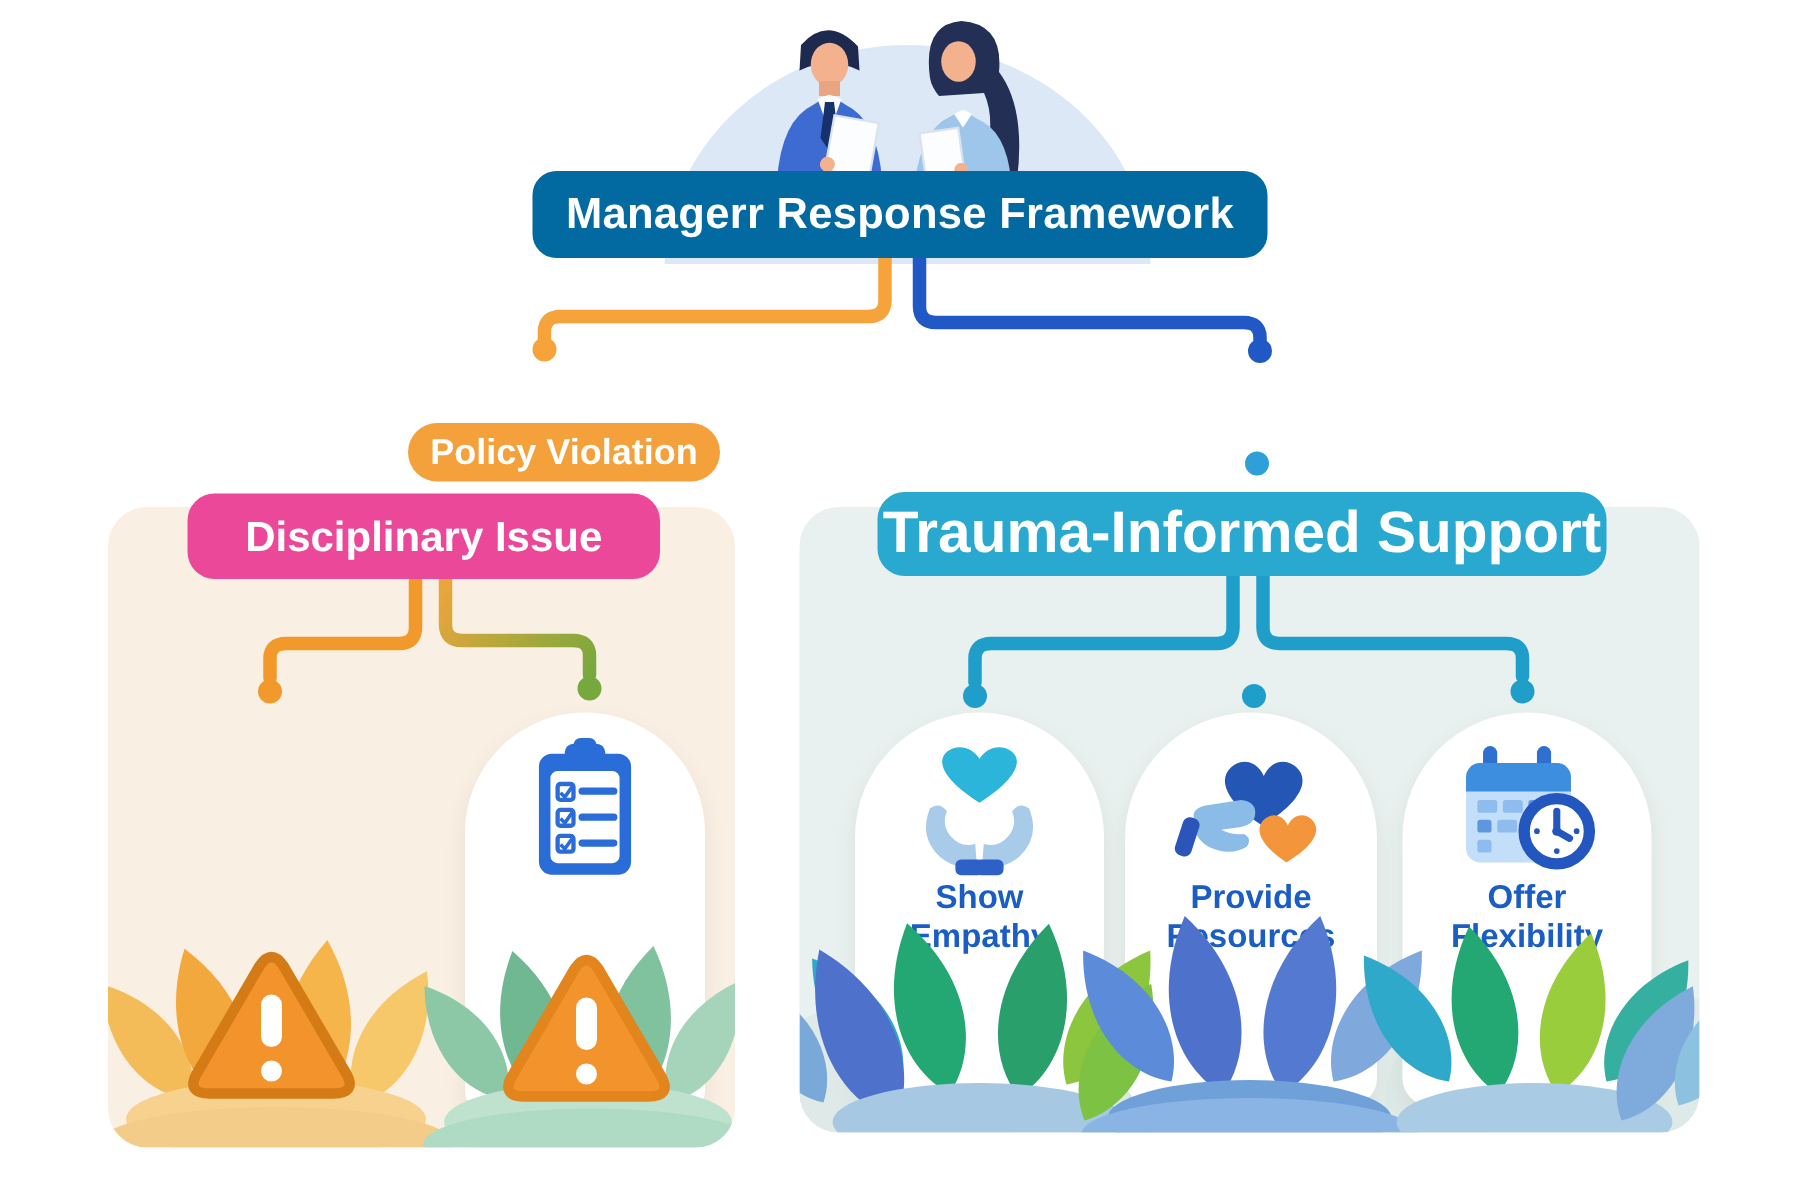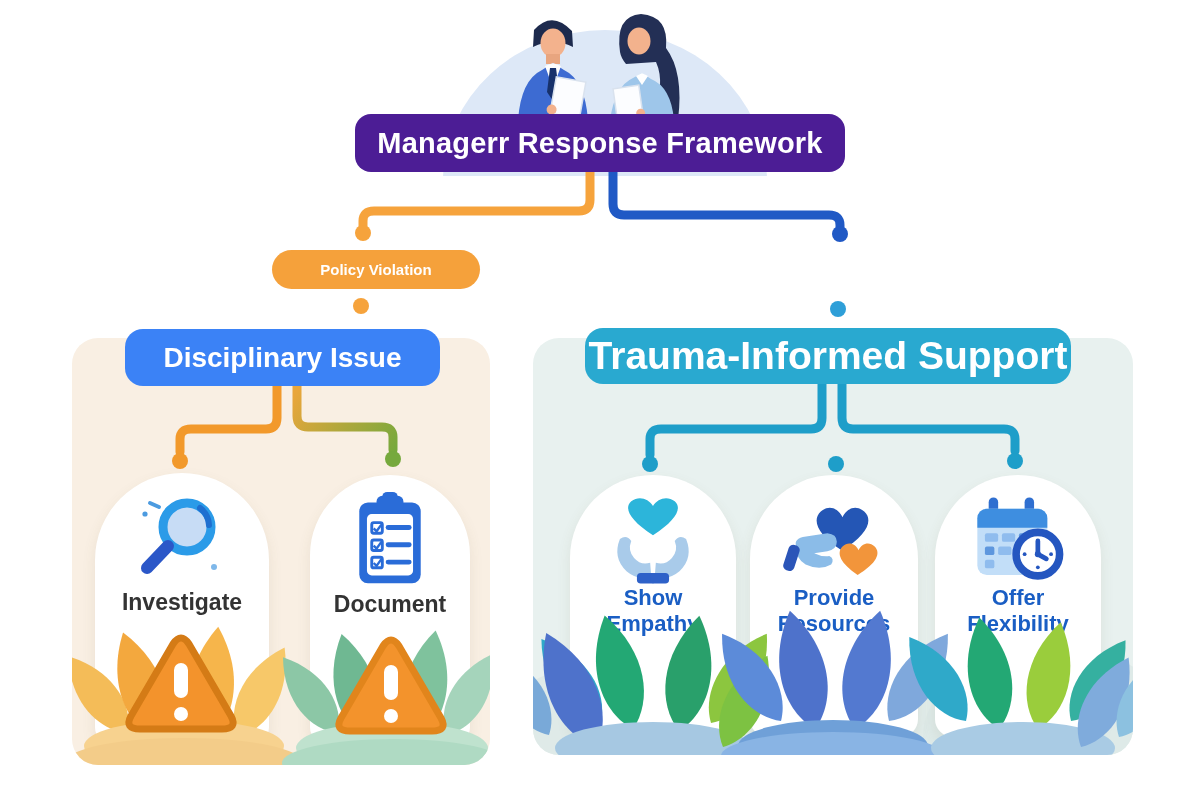--- a/index.html
+++ b/index.html
@@ -7,43 +7,43 @@
     position:relative;width:1200px;height:800px;background:#ffffff;
     overflow:hidden;font-family:"Liberation Sans",sans-serif;
   }
   .abs{position:absolute;}
 
   
   .decor-top{left:430px;top:0;width:340px;height:176px;z-index:1;}
 
   
   .title-bar{
-    left:355px;top:114px;width:490px;height:58px;background:#4c1d95;
+    left:355px;top:114px;width:490px;height:58px;background:#0369a1;
     border-radius:16px;display:flex;align-items:center;justify-content:center;
     color:#fff;font-weight:700;font-size:29px;letter-spacing:.2px;z-index:6;
   }
 
   
   .pill{
     height:39px;border-radius:20px;display:flex;align-items:center;justify-content:center;
-    color:#fff;font-weight:600;font-size:15px;z-index:6;
+    color:#fff;font-weight:600;font-size:24px;z-index:6;margin-top:32px;
   }
   .pill-policy{left:272px;top:250px;width:208px;background:#F5A13B;}
   .pill-distress{left:727px;top:250px;width:214px;background:#1E5BC6;}
 
   
   .panel{border-radius:26px;overflow:hidden;z-index:2;}
   .panel-left{left:72px;top:338px;width:418px;height:427px;background:#F9EFE3;}
   .panel-right{left:533px;top:338px;width:600px;height:417px;background:#E8F1EF;}
 
   .panel-header{
     display:flex;align-items:center;justify-content:center;color:#fff;font-weight:700;
     border-radius:18px;z-index:6;
   }
-  .header-left{left:125px;top:329px;width:315px;height:57px;background:#3b82f6;font-size:28px;}
+  .header-left{left:125px;top:329px;width:315px;height:57px;background:#ec4899;font-size:28px;}
   .header-right{left:585px;top:328px;width:486px;height:56px;background:#29A9D0;font-size:39px;}
 
   
   .card{position:absolute;background:#ffffff;box-shadow:0 6px 14px rgba(110,95,60,.10);}
   .card-investigate{left:23px;top:135px;width:174px;height:272px;border-radius:87px 87px 18px 18px;}
   .card-document{left:238px;top:137px;width:160px;height:270px;border-radius:80px 80px 18px 18px;}
   .card-empathy{left:37px;top:137px;width:166px;height:262px;border-radius:83px 83px 18px 18px;}
   .card-resources{left:217px;top:137px;width:168px;height:262px;border-radius:84px 84px 18px 18px;}
   .card-flexibility{left:402px;top:137px;width:166px;height:262px;border-radius:83px 83px 18px 18px;}
 
@@ -88,50 +88,38 @@
       <path d="M206,76 L212,73 L218,76 L212,85 Z" fill="#FFFFFF"></path>
       <g transform="translate(197,102) rotate(-8)">
         <rect x="-12" y="-15" width="26" height="31" fill="#FCFDFF" stroke="#D9E2EE" stroke-width="1.5"></rect>
         <circle cx="12" cy="13" r="4.5" fill="#F3B28D"></circle>
       </g>
     </g>
   </svg>
 
   <div class="abs panel panel-left">
 
-    <div class="card card-investigate">
-      <svg class="card-icon" width="100" height="100" viewBox="0 0 100 100">
-        <path d="M18,16 L27,20" stroke="#4C9BE0" stroke-width="4" stroke-linecap="round" fill="none"></path>
-        <circle cx="13" cy="27" r="2.6" fill="#4C9BE0"></circle>
-        <circle cx="82" cy="80" r="3" fill="#7FB8EA"></circle>
-        <circle cx="55" cy="40" r="24" fill="#C7DCF5" stroke="#2B9BE8" stroke-width="9"></circle>
-        <path d="M68,21 A23,23 0 0 1 77,38" stroke="#1F6FD0" stroke-width="6" fill="none" stroke-linecap="round"></path>
-        <path d="M36,59 L15,81" stroke="#2B57C8" stroke-width="12" stroke-linecap="round"></path>
-      </svg>
-      <div class="card-label label-dark">Investigate</div>
-    </div>
     <div class="card card-document">
       <svg class="card-icon" width="96" height="100" viewBox="0 0 100 100">
         <rect x="18" y="12" width="64" height="84" rx="9" fill="#2A6CD8"></rect>
         <rect x="26" y="24" width="48" height="64" rx="5" fill="#ffffff"></rect>
         <rect x="42" y="1" width="16" height="10" rx="5" fill="#2A6CD8"></rect>
         <rect x="36" y="5" width="28" height="16" rx="6" fill="#2A6CD8"></rect>
         <g stroke="#2A6CD8" fill="none">
           <rect x="31" y="33" width="11" height="11" rx="2" stroke-width="3"></rect>
           <path d="M33,39 l3,3 l5,-7" stroke-width="2.5"></path>
           <path d="M48,38 H70" stroke-width="5" stroke-linecap="round"></path>
           <rect x="31" y="51" width="11" height="11" rx="2" stroke-width="3"></rect>
           <path d="M33,57 l3,3 l5,-7" stroke-width="2.5"></path>
           <path d="M48,56 H70" stroke-width="5" stroke-linecap="round"></path>
           <rect x="31" y="69" width="11" height="11" rx="2" stroke-width="3"></rect>
           <path d="M33,75 l3,3 l5,-7" stroke-width="2.5"></path>
           <path d="M48,74 H70" stroke-width="5" stroke-linecap="round"></path>
         </g>
       </svg>
-      <div class="card-label label-dark">Document</div>
     </div>
 
     <svg class="panel-leaves" width="418" height="150" viewBox="0 0 418 150">
       <defs>
           <path id="leafL" d="M0,0 C-17,-15 -22,-47 0,-78 C22,-47 17,-15 0,0 Z"></path>
         </defs>
       <use href="#leafL" transform="translate(56,118) rotate(-38) scale(1.25)" fill="#F4BC58"></use>
       <use href="#leafL" transform="translate(86,125) rotate(-18) scale(1.45)" fill="#F3A83E"></use>
       <use href="#leafL" transform="translate(134,128) rotate(6) scale(1.5)" fill="#F6B54B"></use>
       <use href="#leafL" transform="translate(165,122) rotate(28) scale(1.3)" fill="#F7C869"></use>

